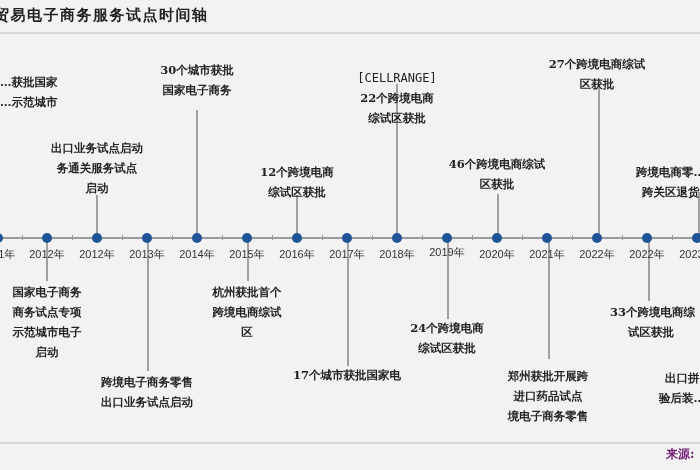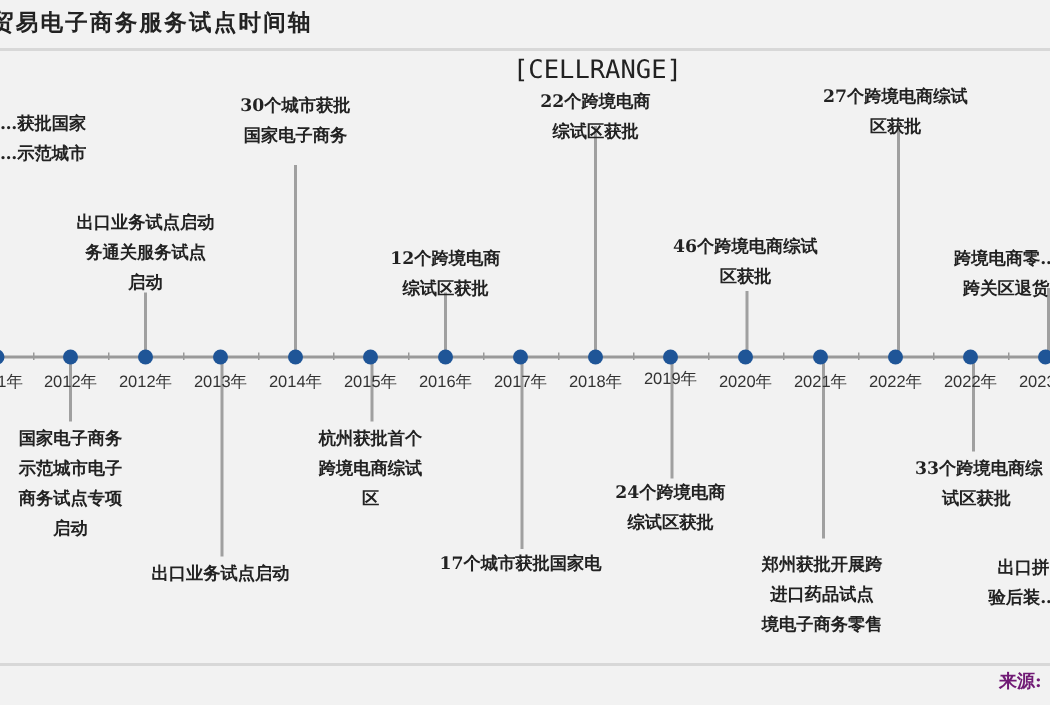--- a/index.html
+++ b/index.html
@@ -99,44 +99,45 @@
 </div>
 <div class="label" style="left:142px; top:60px; width:110px;">
   <span class="line">30个城市获批</span>
   <span class="line">国家电子商务</span>
 </div>
 <div class="label" style="left:242px; top:162px; width:110px;">
   <span class="line">12个跨境电商</span>
   <span class="line">综试区获批</span>
 </div>
 <div class="label" style="left:342px; top:37px; width:110px;">
-  <span class="line" style="font-family:'DejaVu Sans Mono', monospace; font-weight:normal; font-size:17px;">[CELLRANGE]</span>
+  <span class="line" style="font-family:'DejaVu Sans Mono', monospace; font-weight:normal; font-size:12px;margin-top:31px;">[CELLRANGE]</span>
   <span class="line">22个跨境电商</span>
   <span class="line">综试区获批</span>
 </div>
 <div class="label" style="left:432px; top:154px; width:130px;">
   <span class="line">46个跨境电商综试</span>
   <span class="line">区获批</span>
 </div>
 <div class="label" style="left:532px; top:54px; width:130px;">
   <span class="line">27个跨境电商综试</span>
   <span class="line">区获批</span>
 </div>
 <div class="label" style="left:636px; top:162px; width:110px; text-align:left;">
   <span class="line">跨境电商零…</span>
   <span class="line" style="padding-left:6px">跨关区退货…</span>
 </div>
 
 <div class="label" style="left:2px; top:282px; width:90px;">
   <span class="line">国家电子商务</span>
+  <span class="line">商务试点专项</span>
   <span class="line">示范城市电子</span>
-  <span class="line">商务试点专项</span>
   <span class="line">启动</span>
 </div>
 <div class="label" style="left:87px; top:372px; width:120px;">
+  <span class="line">跨境电子商务零售</span>
   <span class="line">出口业务试点启动</span>
 </div>
 <div class="label" style="left:197px; top:282px; width:100px;">
   <span class="line">杭州获批首个</span>
   <span class="line">跨境电商综试</span>
   <span class="line">区</span>
 </div>
 <div class="label" style="left:282px; top:365px; width:130px;">
   <span class="line">17个城市获批国家电</span>
 </div>

